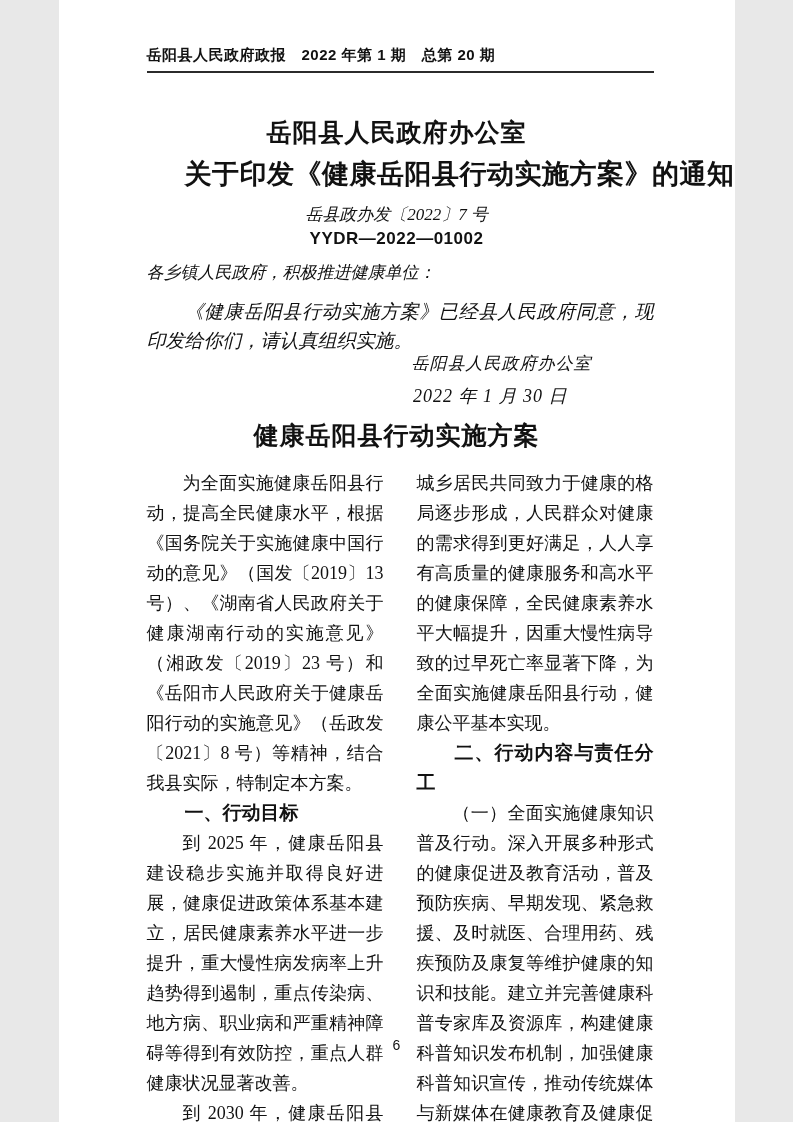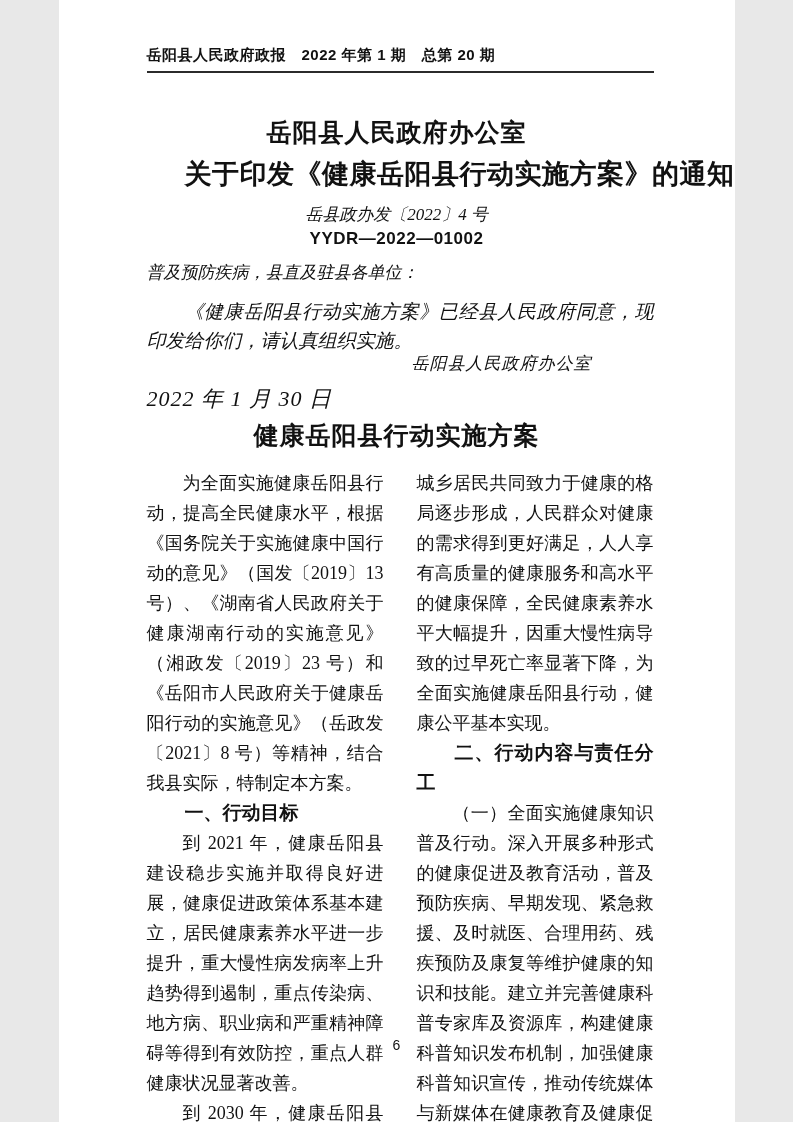--- a/index.html
+++ b/index.html
@@ -78,23 +78,23 @@
     top: 352px; left: 88px; right: 81px;
     text-align: right;
     padding-right: 62px;
     font-size: 17px;
     font-style: italic;
     letter-spacing: 1px;
   }
   .signoff-date {
     position: absolute;
     top: 384px; left: 88px; right: 81px;
-    text-align: left;
+    text-align: right;
     padding-right: 86px;
-    font-size: 22px;
+    font-size: 18px;
     font-style: italic;
     letter-spacing: 1px;
   }
   .plan-title {
     position: absolute;
     top: 419px; left: 0; right: 0;
     text-align: center;
     font-size: 25px;
     font-weight: bold;
     letter-spacing: 1px;
@@ -132,39 +132,39 @@
 <body>
 
 <div class="page">
 
   <div class="masthead">岳阳县人民政府政报　2022 年第 1 期　总第 20 期</div>
 
   <div class="org-title">岳阳县人民政府办公室</div>
 
   <div class="subject-title">关于印发《健康岳阳县行动实施方案》的通知</div>
 
-  <div class="doc-number">岳县政办发〔2022〕4 号</div>
+  <div class="doc-number">岳县政办发〔2022〕7 号</div>
 
   <div class="doc-code">YYDR—2022—01002</div>
 
-  <div class="salutation">普及预防疾病，县直及驻县各单位：</div>
+  <div class="salutation">各乡镇人民政府，积极推进健康单位：</div>
 
   <div class="notice-body">《健康岳阳县行动实施方案》已经县人民政府同意，现印发给你们，请认真组织实施。</div>
 
   <div class="signoff-org">岳阳县人民政府办公室</div>
 
   <div class="signoff-date">2022 年 1 月 30 日</div>
 
   <div class="plan-title">健康岳阳县行动实施方案</div>
 
   <div class="columns">
     <div class="col">
       <p>为全面实施健康岳阳县行动，提高全民健康水平，根据《国务院关于实施健康中国行动的意见》（国发〔2019〕13 号）、《湖南省人民政府关于健康湖南行动的实施意见》（湘政发〔2019〕23 号）和《岳阳市人民政府关于健康岳阳行动的实施意见》（岳政发〔2021〕8 号）等精神，结合我县实际，特制定本方案。</p>
       <h3>一、行动目标</h3>
-      <p>到 2021 年，健康岳阳县建设稳步实施并取得良好进展，健康促进政策体系基本建立，居民健康素养水平进一步提升，重大慢性病发病率上升趋势得到遏制，重点传染病、地方病、职业病和严重精神障碍等得到有效防控，重点人群健康状况显著改善。</p>
+      <p>到 2025 年，健康岳阳县建设稳步实施并取得良好进展，健康促进政策体系基本建立，居民健康素养水平进一步提升，重大慢性病发病率上升趋势得到遏制，重点传染病、地方病、职业病和严重精神障碍等得到有效防控，重点人群健康状况显著改善。</p>
       <p>到 2030 年，健康岳阳县建设与全县经济社会协调发展，各级各部门、社会各界、</p>
     </div>
     <div class="col">
       <p class="no-indent">城乡居民共同致力于健康的格局逐步形成，人民群众对健康的需求得到更好满足，人人享有高质量的健康服务和高水平的健康保障，全民健康素养水平大幅提升，因重大慢性病导致的过早死亡率显著下降，为全面实施健康岳阳县行动，健康公平基本实现。</p>
       <h3>二、行动内容与责任分工</h3>
       <p>（一）全面实施健康知识普及行动。深入开展多种形式的健康促进及教育活动，普及预防疾病、早期发现、紧急救援、及时就医、合理用药、残疾预防及康复等维护健康的知识和技能。建立并完善健康科普专家库及资源库，构建健康科普知识发布机制，加强健康科普知识宣传，推动传统媒体与新媒体在健康教育及健康促进领域的融合创新发展。积极推进健康单位、健康学校、健康社区、健康家庭等支持性</p>
     </div>
   </div>
 
   <div class="page-number">6</div>

